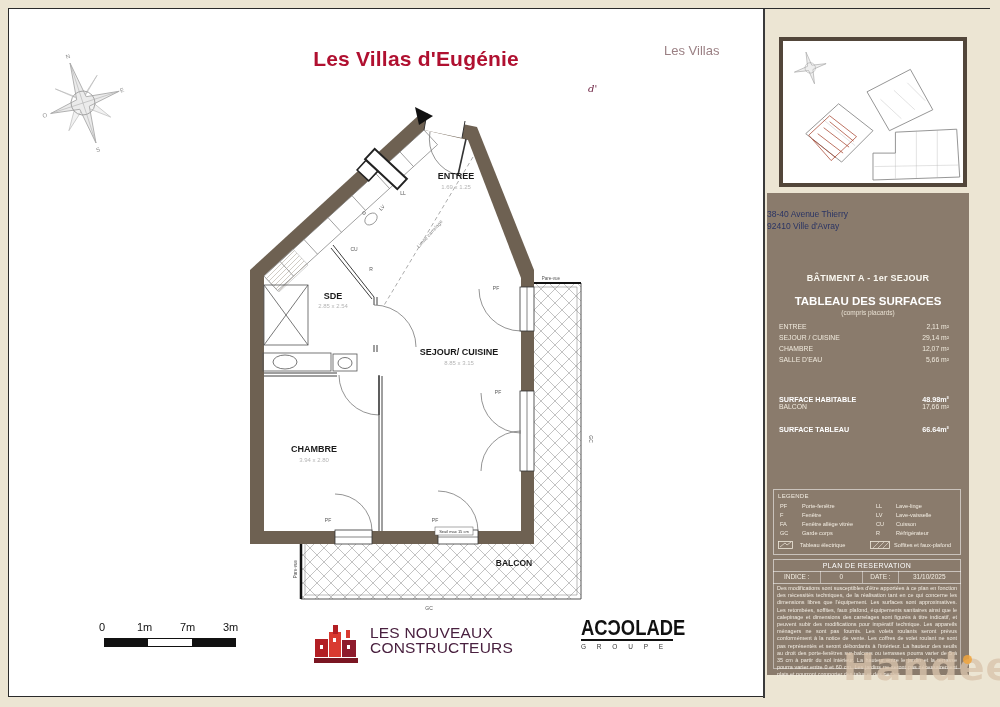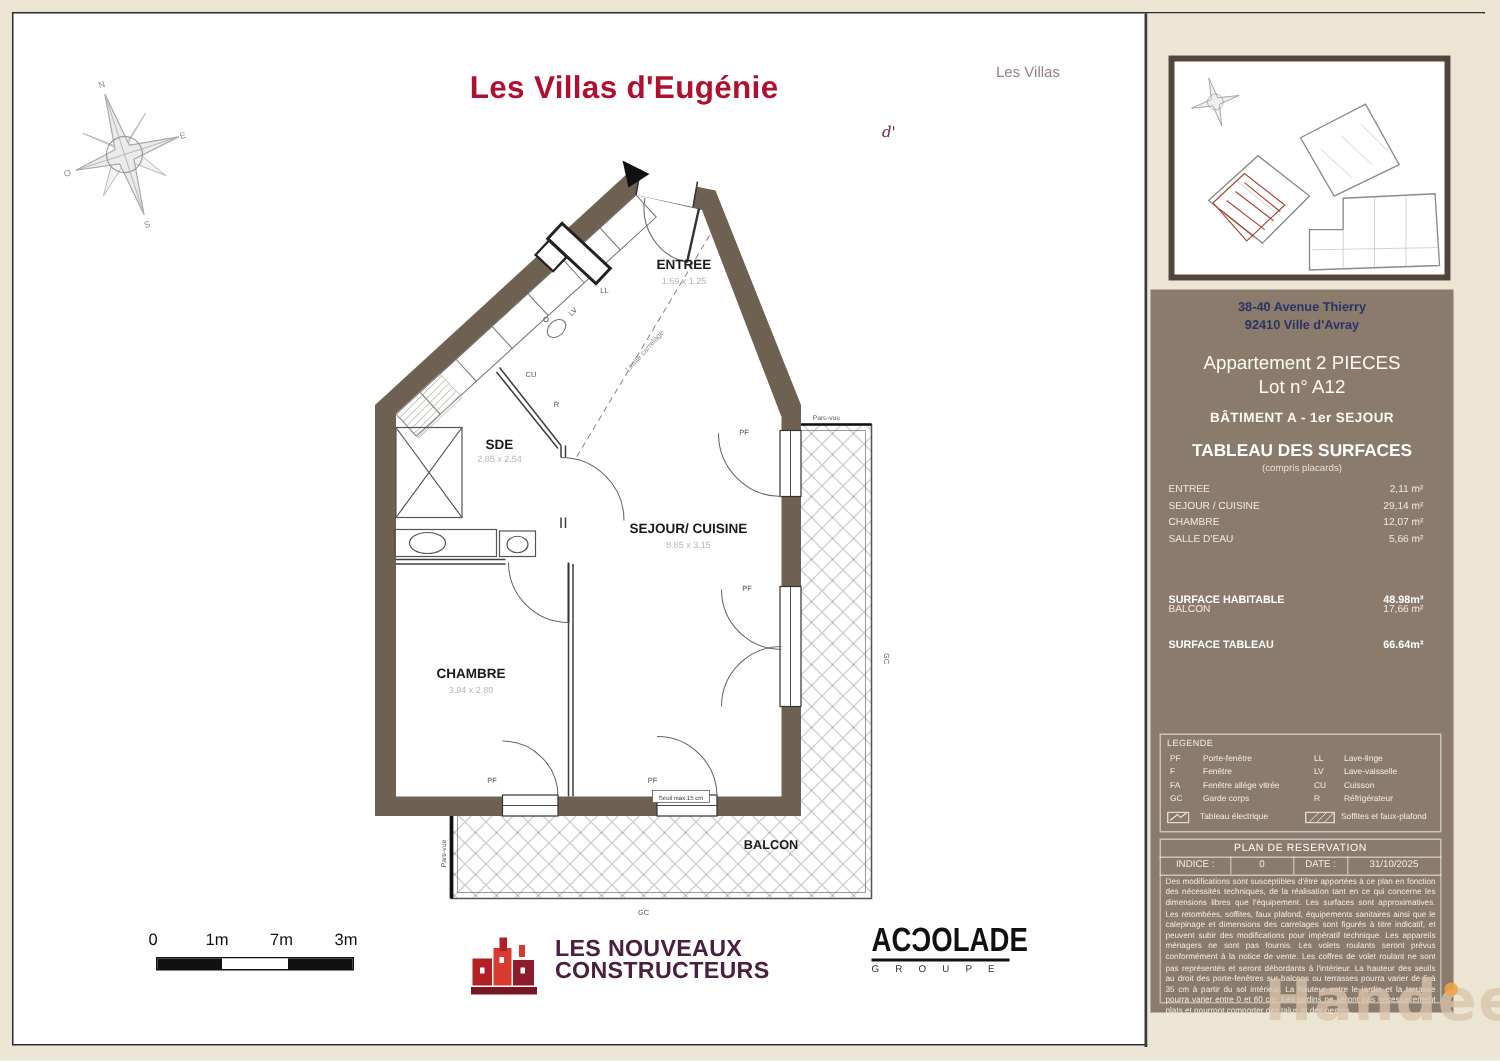--- a/index.html
+++ b/index.html
@@ -5,28 +5,28 @@
   html,body{margin:0;padding:0;}
   .page{position:relative;width:1000px;height:707px;background:#ece5d3;font-family:"Liberation Sans",sans-serif;overflow:hidden;}
   .sheet{position:absolute;left:8px;top:8px;width:982px;height:689px;background:#ffffff;border:1.5px solid #2b2b2b;box-sizing:border-box;}
   .abs{position:absolute;}
   
   .title-block{left:250px;top:38px;width:260px;text-align:right;}
   .title-main{font-size:21px;font-weight:bold;color:#b01030;letter-spacing:.2px;}
   .title-sub{font-size:13px;font-weight:bold;color:#2b2f5e;letter-spacing:1px;margin-top:2px;}
   .logo-script{left:575px;top:30px;width:155px;height:80px;}
   .logo-script .big{position:absolute;left:14px;top:14px;font-family:"DejaVu Serif",serif;font-style:italic;font-size:31px;color:#6d2242;}
-  .logo-script .small-top{position:absolute;left:80px;top:4px;font-size:10px;color:#9b8084;}
+  .logo-script .small-top{position:absolute;left:80px;top:4px;font-size:13px;color:#9b8084;}
   .logo-script .small-d{position:absolute;left:4px;top:44px;font-family:"DejaVu Serif",serif;font-style:italic;font-size:10px;color:#6d2242;}
   
   .divider{left:754px;top:0;width:1.5px;height:689px;background:#3a3a3a;}
   .right-zone{left:756px;top:0;width:226px;height:689px;background:#ece5d3;}
   .minimap{left:770px;top:28px;width:188px;height:150px;background:#fff;border:4px solid #52463a;box-sizing:border-box;}
   .brown{left:758px;top:184px;width:202px;height:482px;background:#8a7b6c;color:#f3ede2;}
-  .brown .addr{position:absolute;top:6px;left:0;right:0;text-align:center;font-size:8.5px;font-weight:bold;color:#2a3464;line-height:1.4;}
+  .brown .addr{position:absolute;top:16px;left:0;right:0;font-size:8.5px;font-weight:normal;color:#2a3464;line-height:1.4;}
   .brown .apt{position:absolute;top:42px;left:0;right:0;text-align:center;font-size:12.5px;color:#fbf9f2;line-height:1.25;}
   .brown .batiment{position:absolute;top:80px;left:0;right:0;text-align:center;font-size:9px;font-weight:bold;color:#fbf9f2;letter-spacing:.3px;}
   .brown .tds-title{position:absolute;top:102px;left:0;right:0;text-align:center;font-size:11.5px;font-weight:bold;color:#ffffff;}
   .brown .tds-sub{position:absolute;top:116px;left:0;right:0;text-align:center;font-size:6.5px;color:#e8e0d2;}
   .srow{position:absolute;left:12px;right:20px;font-size:6.8px;color:#f0eadd;display:flex;justify-content:space-between;}
   .srow.bold{font-weight:bold;font-size:7.2px;color:#ffffff;}
   .legend-box{position:absolute;left:6px;top:296px;width:188px;height:66px;border:1px solid rgba(255,255,255,.55);box-sizing:border-box;font-size:5.6px;}
   .legend-title{position:absolute;left:4px;top:3px;font-size:6px;letter-spacing:.3px;}
   .lg-abbr{position:absolute;width:16px;}
   .lg-lab{position:absolute;}
@@ -36,21 +36,21 @@
   .resv-cell{box-sizing:border-box;border-right:1px solid rgba(255,255,255,.45);text-align:center;overflow:hidden;}
   .resv-cell:last-child{border-right:none;}
   .disclaimer{position:absolute;left:6px;top:390px;width:188px;height:86px;border:1px solid rgba(255,255,255,.45);border-top:none;box-sizing:border-box;padding:2px 3px;font-size:5.45px;line-height:1.32;text-align:justify;color:#f2ece2;}
   
   .scalebar{left:90px;top:612px;width:150px;height:36px;}
   .scalebar .labels{position:absolute;top:0;left:0;width:140px;font-size:11px;color:#111;}
   .scalebar .labels span{position:absolute;top:0;}
   .bar{position:absolute;top:17px;left:5px;width:130px;height:7px;border:1.2px solid #111;display:flex;box-sizing:content-box;}
   .bar .seg{height:100%;}
   .lnc{left:303px;top:612px;width:230px;height:56px;}
-  .lnc-text{position:absolute;left:58px;top:4px;font-size:15.5px;font-weight:700;color:#49203f;line-height:.98;letter-spacing:.2px;}
+  .lnc-text{position:absolute;left:58px;top:4px;font-size:15.5px;font-weight:400;color:#49203f;line-height:.98;letter-spacing:.2px;}
   .accolade{left:572px;top:606px;width:104px;}
   .acc-name{font-size:20px;font-weight:900;color:#111;letter-spacing:0px;transform:scale(.92,1.12);transform-origin:left top;white-space:nowrap;}
   .acc-rule{width:92px;height:1.5px;background:#111;margin-top:1px;}
   .acc-groupe{font-size:6.5px;letter-spacing:4.5px;color:#333;margin-top:2px;}
   .watermark{left:843px;top:645px;font-size:38px;font-weight:bold;color:#dac4ac;opacity:.78;letter-spacing:1px;font-family:"DejaVu Sans",sans-serif;z-index:6;}
   .wm-dot{left:963px;top:655px;width:9px;height:9px;border-radius:50%;background:#f0a43c;opacity:.85;z-index:7;}
   svg text{font-family:"Liberation Sans",sans-serif;}
 </style>
 </head>
 <body>
@@ -286,24 +286,20 @@
           <circle cx="36" cy="36" r="7" fill="none" stroke-width="0.6"></circle>
         </g>
       </svg>
     </div>
 
     <div class="abs brown">
       <div class="addr">
         <div>38-40 Avenue Thierry</div>
         <div>92410 Ville d'Avray</div>
       </div>
-      <div class="apt">
-        <div>Appartement 2 PIECES</div>
-        <div>Lot n° A12</div>
-      </div>
       <div class="batiment">BÂTIMENT A - 1er SEJOUR</div>
       <div class="tds-title">TABLEAU DES SURFACES</div>
       <div class="tds-sub">(compris placards)</div>
 
       <div class="srow" style="top:130px">
           <span>ENTREE</span>
           <span>2,11 m²</span>
         </div>
       <div class="srow" style="top:141px">
           <span>SEJOUR / CUISINE</span>

